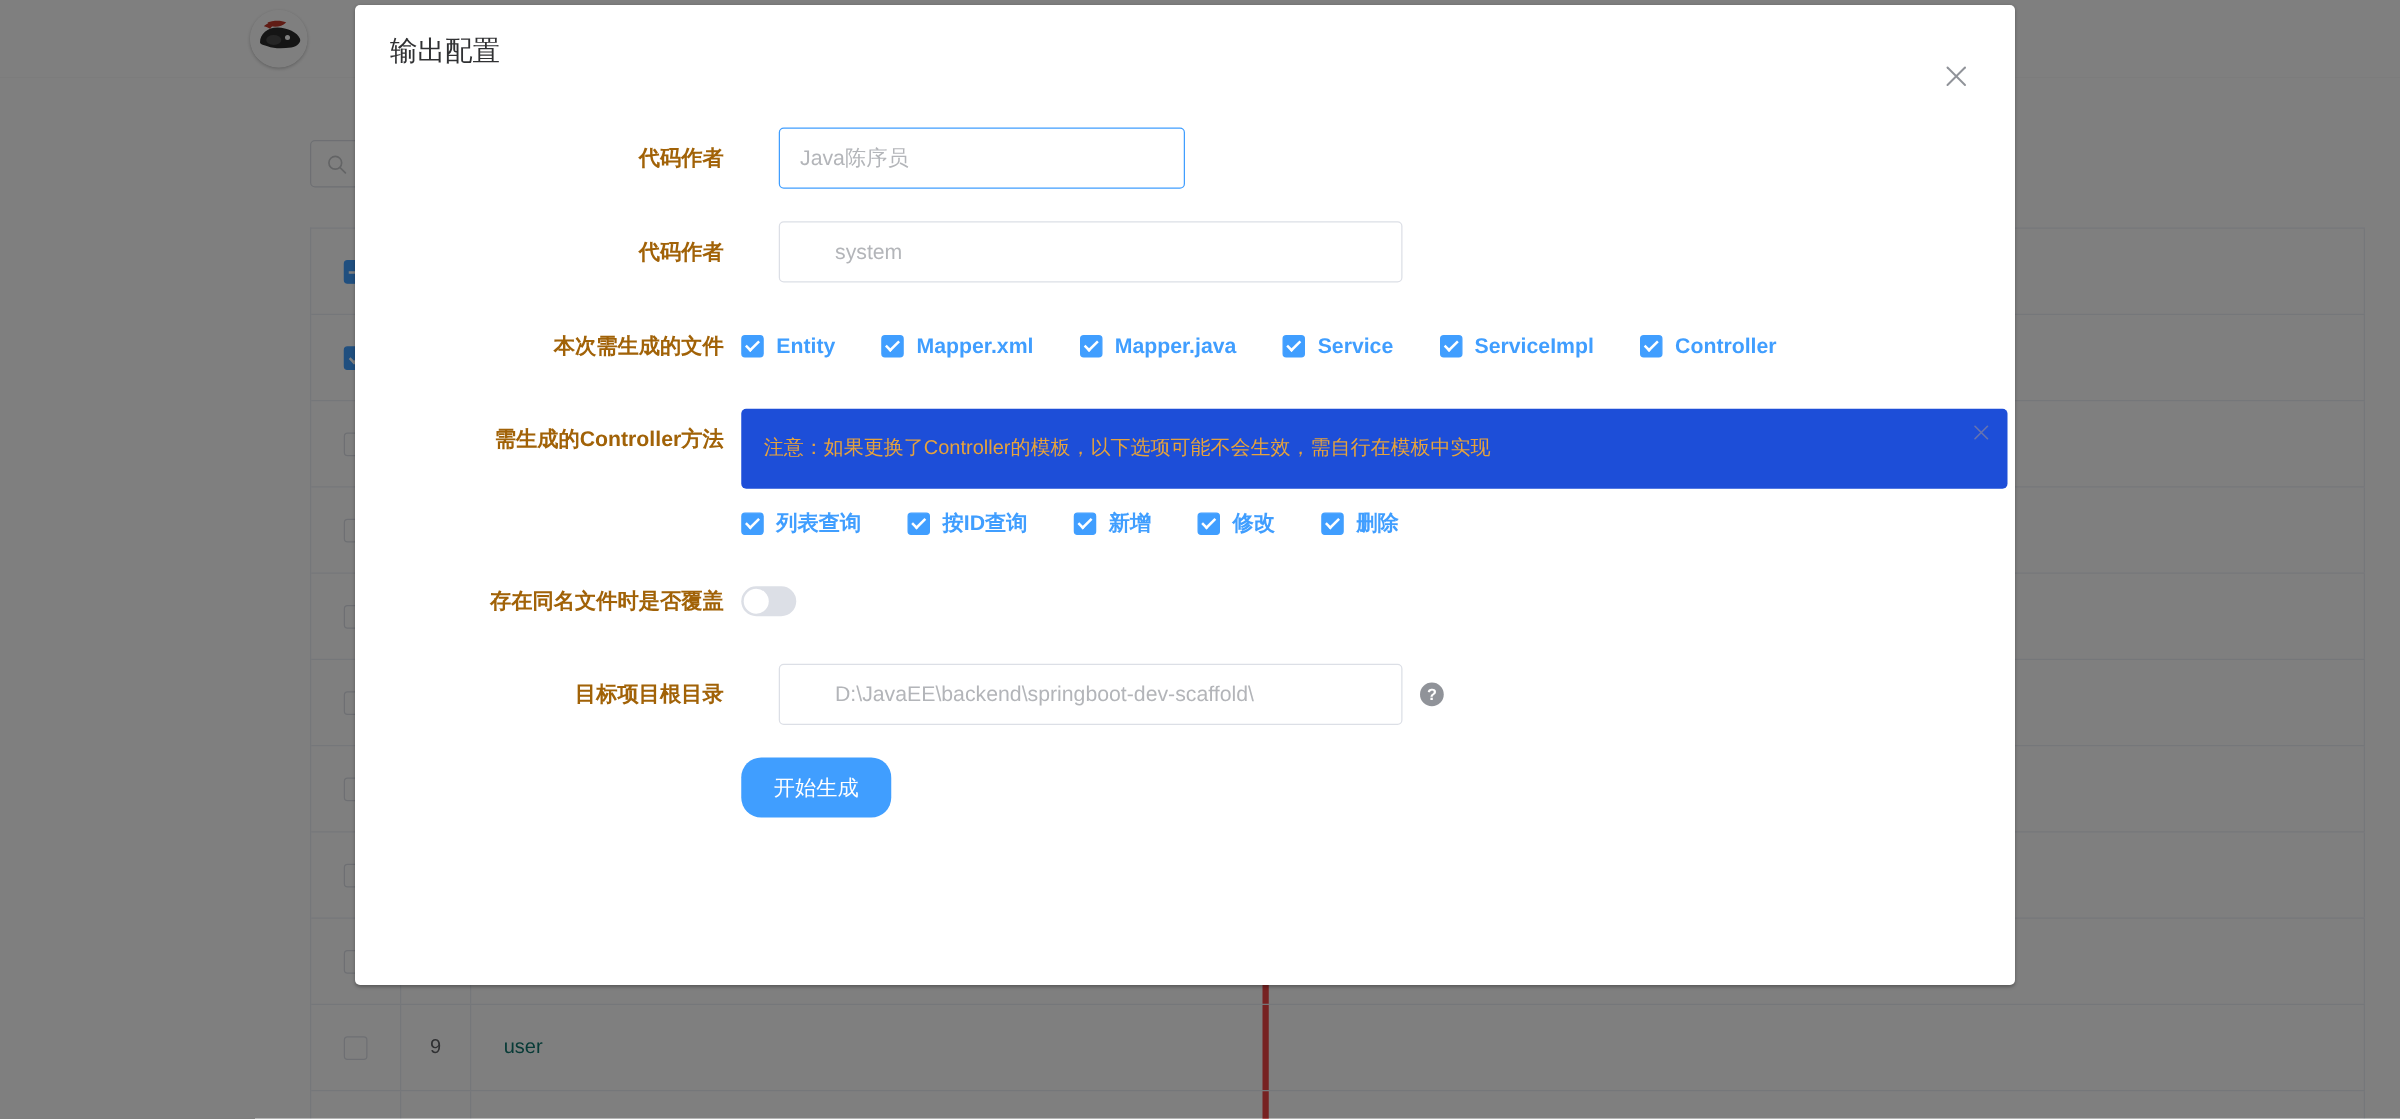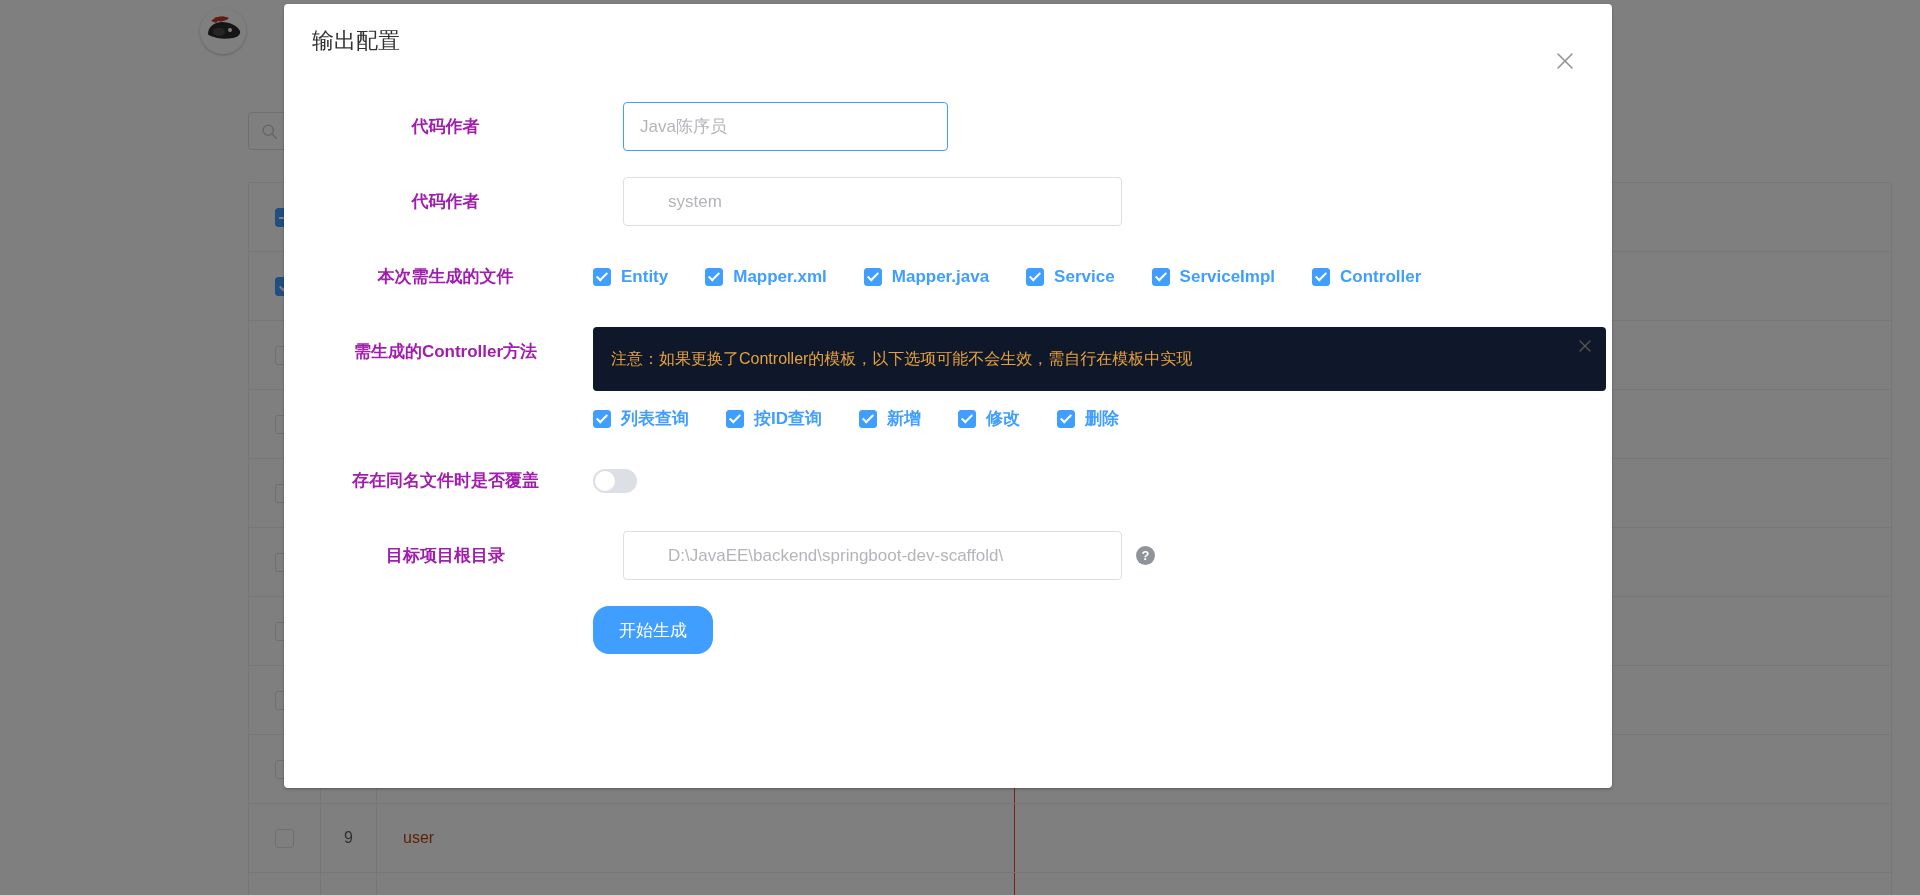--- a/index.html
+++ b/index.html
@@ -110,27 +110,27 @@
     border-right: 1px solid #ebeef5;
     height: 100%;
     display: flex;
     align-items: center;
     justify-content: center;
     box-sizing: border-box;
   }
 
   .bg-cell-name {
     flex: 0 0 638px;
-    color: #c2410c;
+    color: #0f766e;
     font-size: 16px;
     padding-left: 26px;
     height: 100%;
     display: flex;
     align-items: center;
-    border-right: 1px solid #ef4444;
+    border-right: 5px solid #ef4444;
     box-sizing: border-box;
   }
 
   .bg-cell-rest {
     flex: 1 1 auto;
     height: 100%;
     border-right: 1px solid #ebeef5;
     box-sizing: border-box;
   }
 
@@ -217,26 +217,26 @@
 
   .form-row {
     display: flex;
     align-items: flex-start;
     margin-bottom: 26px;
   }
 
   .form-label {
     width: 281px;
     flex: 0 0 281px;
-    text-align: center;
+    text-align: right;
     padding-right: 14px;
     box-sizing: border-box;
     font-size: 17px;
     font-weight: bold;
-    color: #a21caf;
+    color: #a16207;
     line-height: 49px;
   }
 
   .form-ctrl { flex: 1 1 auto; }
 
   .text-input {
     height: 49px;
     border: 1px solid #dcdfe6;
     border-radius: 4px;
     display: flex;
@@ -311,21 +311,21 @@
   .cb-label {
     margin-left: 10px;
     font-size: 17px;
     font-weight: bold;
     color: #409eff;
     white-space: nowrap;
   }
 
   .alert {
     position: relative;
-    background: #0f172a;
+    background: #1d4ed8;
     border-radius: 4px;
     padding: 14px 18px;
     box-sizing: border-box;
     width: 1013px;
     min-height: 64px;
     display: flex;
     align-items: center;
   }
 
   .alert-text {

